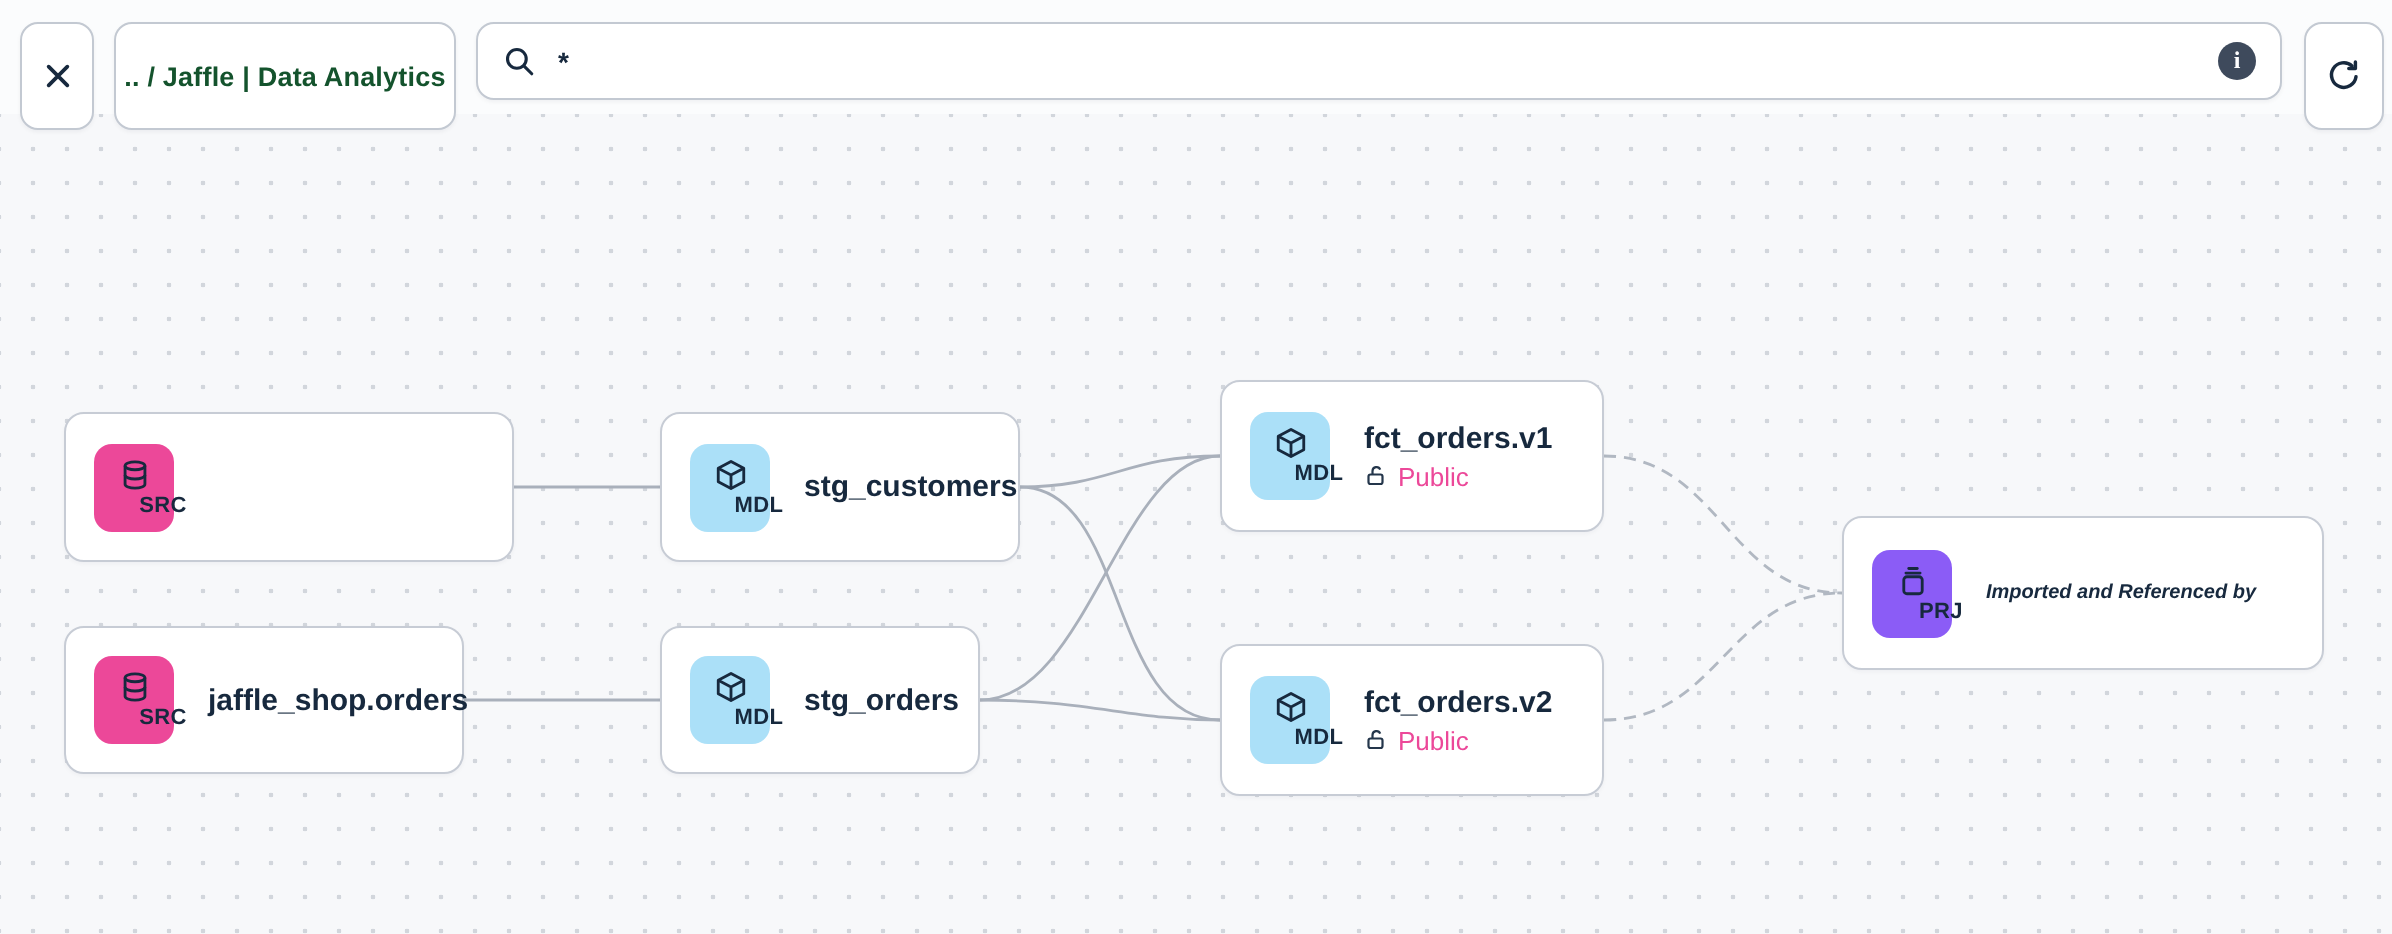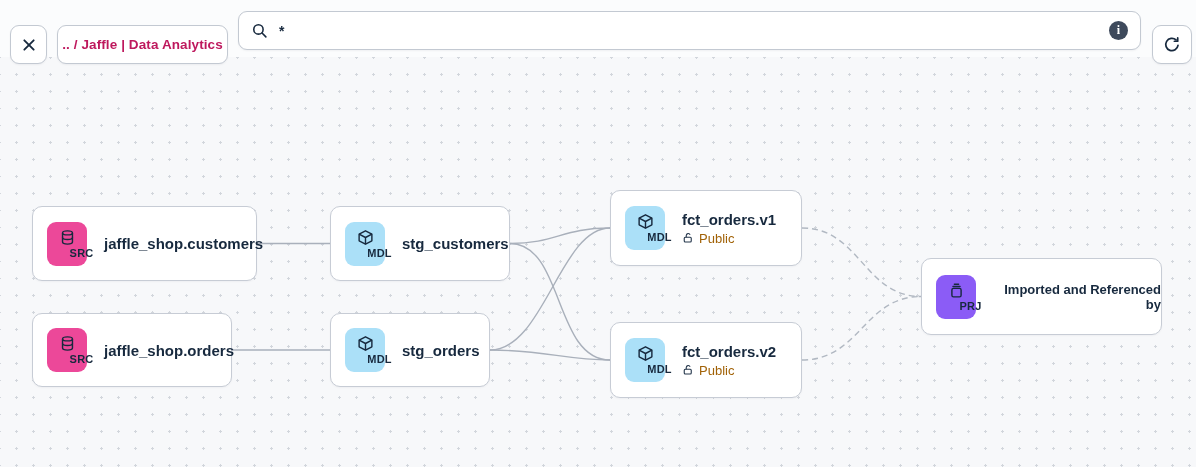--- a/index.html
+++ b/index.html
@@ -11,24 +11,24 @@
   
   .canvas {
     position:absolute; left:0; top:57px; right:0; bottom:0;
     background-image: radial-gradient(#d2d6dc 1.1px, transparent 1.3px);
     background-size:17px 17px; background-position:8px 9px;
   }
 
   
   .topbar { position:absolute; left:0; top:0; width:1196px; height:57px; background:#fbfcfd; z-index:30; }
   .btn {
-    position:absolute; top:25px; height:39px; background:#fff;
+    position:absolute; top:11px; height:54px; background:#fff;
     border:1px solid #c3c9d2; border-radius:9px; cursor:pointer;
     display:flex; align-items:center; justify-content:center;
-    box-shadow:0 1px 2px rgba(16,24,40,.05); color:#be185d;
+    box-shadow:0 1px 2px rgba(16,24,40,.05); color:#14532d;
   }
   .btn-close { left:10px; width:37px; }
   .btn-crumb { left:57px; width:171px; font-size:13.5px; font-weight:700; letter-spacing:.1px; }
   .btn-refresh { left:1152px; width:40px; }
   .searchbox {
     position:absolute; left:238px; top:11px; width:903px; height:39px;
     background:#fff; border:1px solid #c3c9d2; border-radius:9px;
     display:flex; align-items:center; padding:0 12px; gap:11px;
     box-shadow:0 1px 2px rgba(16,24,40,.05);
   }
@@ -52,22 +52,22 @@
   .badge {
     width:40px; height:44px; border-radius:9px; flex:0 0 auto;
     display:flex; flex-direction:column; align-items:center; justify-content:center; gap:1px;
   }
   .badge .blabel { font-size:11px; font-weight:700; letter-spacing:.2px; line-height:1; margin-top:1px;padding-left:29px; }
   .badge-src { background:#ec4899; }
   .badge-mdl { background:#abe0f8; }
   .badge-prj { background:#8b5cf6; }
   .ntitle { font-size:15px; font-weight:700; white-space:nowrap; }
   .ncol { display:flex; flex-direction:column; gap:3px;text-align:right; }
-  .nsub { display:flex; align-items:center; gap:5px; font-size:13px; font-weight:400; color:#a16207; }
-  .ncaption { font-size:13px; font-weight:700; }
+  .nsub { display:flex; align-items:center; gap:5px; font-size:13px; font-weight:400; color:#ec4899; }
+  .ncaption { font-size:10px; font-weight:700;font-style:italic; }
   .nbig { font-size:17px; font-weight:400; margin-top:1px; }
 
   #n-src-customers { left:32px;  top:206px; width:225px; height:75px; }
   #n-src-orders    { left:32px;  top:313px; width:200px; height:74px; }
   #n-stg-customers { left:330px; top:206px; width:180px; height:75px; }
   #n-stg-orders    { left:330px; top:313px; width:160px; height:74px; }
   #n-fct-v1        { left:610px; top:190px; width:192px; height:76px; }
   #n-fct-v2        { left:610px; top:322px; width:192px; height:76px; }
   #n-prj           { left:921px; top:258px; width:241px; height:77px; }
 
@@ -129,21 +129,20 @@
     <div class="badge badge-src">
       <span class="icn">
         <svg width="17" height="17" viewBox="0 0 24 24" fill="none" stroke="#17293e" stroke-width="2">
             <ellipse cx="12" cy="5.5" rx="7" ry="2.8"></ellipse>
             <path d="M5 5.5 V18.5 c0 1.6 3.1 2.8 7 2.8 s7-1.2 7-2.8 V5.5"></path>
             <path d="M5 12 c0 1.6 3.1 2.8 7 2.8 s7-1.2 7-2.8"></path>
           </svg>
       </span>
       <span class="blabel">SRC</span>
     </div>
-    <div class="ntitle">jaffle_shop.customers</div>
   </div>
 
   <div class="node" id="n-src-orders">
     <div class="badge badge-src">
       <span class="icn">
         <svg width="17" height="17" viewBox="0 0 24 24" fill="none" stroke="#17293e" stroke-width="2">
             <ellipse cx="12" cy="5.5" rx="7" ry="2.8"></ellipse>
             <path d="M5 5.5 V18.5 c0 1.6 3.1 2.8 7 2.8 s7-1.2 7-2.8 V5.5"></path>
             <path d="M5 12 c0 1.6 3.1 2.8 7 2.8 s7-1.2 7-2.8"></path>
           </svg>

